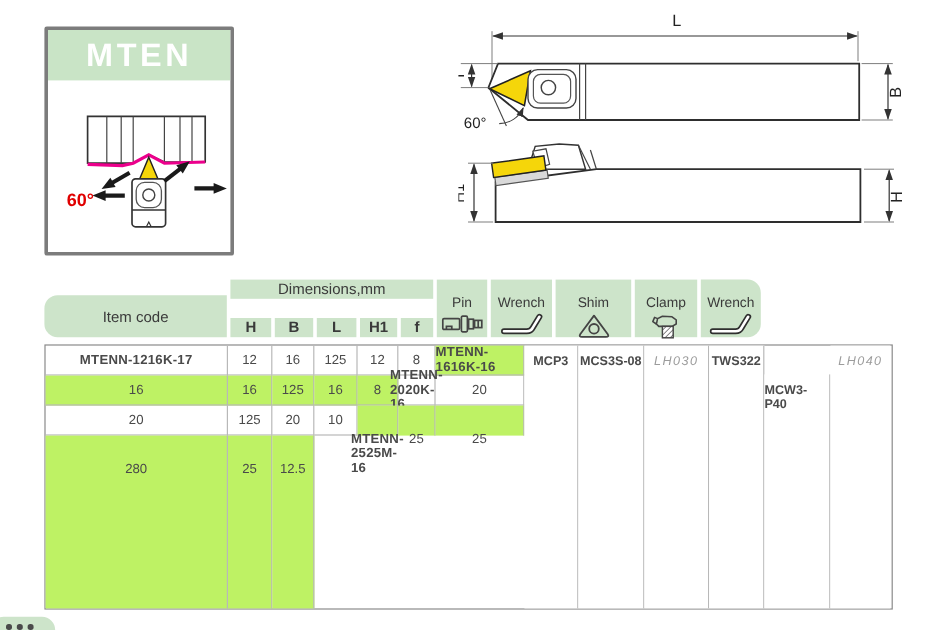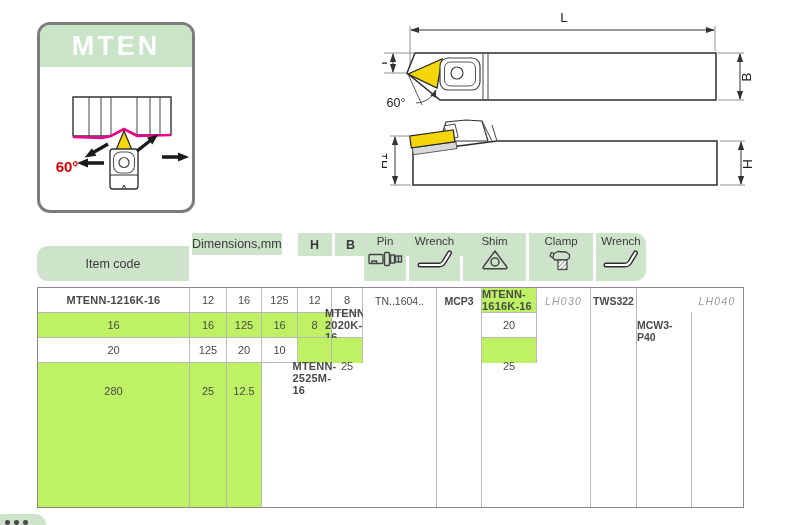--- a/index.html
+++ b/index.html
@@ -3,21 +3,21 @@
 <meta charset="utf-8">
 <style>
   html,body{margin:0;padding:0;}
   body{
     width:786px;height:525px;position:relative;overflow:hidden;
     background:#ffffff;font-family:"Liberation Sans","DejaVu Sans",sans-serif;
   }
   
   .product-box{
     position:absolute;left:37px;top:22px;width:152px;height:185px;
-    border:3px solid #7c7c7c;border-radius:13px;background:#fff;overflow:hidden;text-align:right;
+    border:3px solid #7c7c7c;border-radius:2px;background:#fff;overflow:hidden;text-align:right;
   }
   .product-band{
     height:42px;background:#c9e4c6;display:flex;align-items:center;justify-content:center;
   }
   .product-band span{
     color:#fff;font-size:27px;font-weight:bold;letter-spacing:3px;
   }
   .product-box svg{display:block;}
   
   .drawing{position:absolute;}
@@ -28,30 +28,30 @@
   .thead{
     position:absolute;left:37px;top:233px;width:707px;height:48px;
     display:flex;gap:3px;
   }
   .hb{
     background:#cde4ca;display:flex;align-items:center;justify-content:center;
     font-size:12.5px;color:#3a3a3a;box-sizing:border-box;
   }
   .hb.first{border-radius:11px 0 0 11px;margin-top:13px;}
   .hb.last{border-radius:0 11px 11px 0;}
-  .hb-group{display:flex;flex-direction:row;gap:16px;}
+  .hb-group{display:flex;flex-direction:column;gap:16px;}
   .hb-group .top{height:22px;}
   .hb-group .subrow{display:flex;gap:3px;height:23px;}
   .hb-group .subrow .hb{font-weight:bold;}
-  .tool{flex-direction:column;justify-content:flex-start;padding-top:2px;font-size:11.5px;}
+  .tool{flex-direction:column;justify-content:flex-start;padding-top:14px;font-size:11.5px;}
   .tool .ticon{margin-top:1px;height:22px;display:flex;align-items:center;justify-content:center;}
   .w-item{width:152px;} .w-dims{width:169px;}
   .w-h{width:34px;} .w-b{width:32px;} .w-l{width:33px;} .w-h1{width:31px;} .w-f{width:27px;}
   .w-insert{width:72px;} .w-pin{width:42px;} .w-screw{width:52px;} .w-wr1{width:51px;}
-  .w-shim{width:63px;} .w-clamp{width:64px;} .w-wr2{width:50px;}
+  .w-shim{width:63px;} .w-clamp{width:52px;} .w-wr2{width:50px;}
   
   .tbody{
     position:absolute;left:37px;top:287px;width:707px;height:221px;
     border:1.5px solid #8a8a8a;box-sizing:border-box;background:#fff;
     display:grid;
     grid-template-columns:152px 37px 35px 36px 34px 31px 74px 45px 55px 54px 46px 55px 50px;
     grid-template-rows:25px 25px 25px 1fr;
   }
   .lc{
     border-right:1px solid #b8b8b8;border-bottom:1px solid #b8b8b8;
@@ -258,21 +258,21 @@
       <svg width="38" height="21" viewBox="0 0 38 21">
         <path d="M4,16 H23 Q26.5,16 28,13 L33.5,4" fill="none" stroke="#2f2f2f" stroke-width="5" stroke-linecap="round" stroke-linejoin="round"></path>
         <path d="M4,16 H23 Q26.5,16 28,13 L33.5,4" fill="none" stroke="#fff" stroke-width="2.2" stroke-linecap="round" stroke-linejoin="round"></path>
       </svg>
     </span>
   </div>
 </div>
 
 <div class="tbody">
 
-  <div class="lc code">MTENN-1216K-16</div>
+  <div class="lc code">MTENN-1216K-17</div>
   <div class="lc">12</div>
   <div class="lc">16</div>
   <div class="lc">125</div>
   <div class="lc">12</div>
   <div class="lc">8</div>
 
   <div class="lc g code">MTENN-1616K-16</div>
   <div class="lc g">16</div>
   <div class="lc g">16</div>
   <div class="lc g">125</div>
@@ -286,22 +286,22 @@
   <div class="lc">20</div>
   <div class="lc">10</div>
 
   <div class="lc g r4 code">MTENN-2525M-16</div>
   <div class="lc g r4">25</div>
   <div class="lc g r4">25</div>
   <div class="lc g r4">280</div>
   <div class="lc g r4">25</div>
   <div class="lc g r4">12.5</div>
 
-  <div class="rc c7">TN..1604..</div>
   <div class="rc c8 bold">MCP3</div>
+  <div class="rc c9 bold">MCS3S-08</div>
   <div class="rc c10 light">LH030</div>
   <div class="rc c11 bold">TWS322</div>
   <div class="rc c12 bold">MCW3-P40</div>
   <div class="rc c13 light lastcol">LH040</div>
 </div>
 
 <div class="partial-logo">
     <i></i>
     <i></i>
     <i></i>

